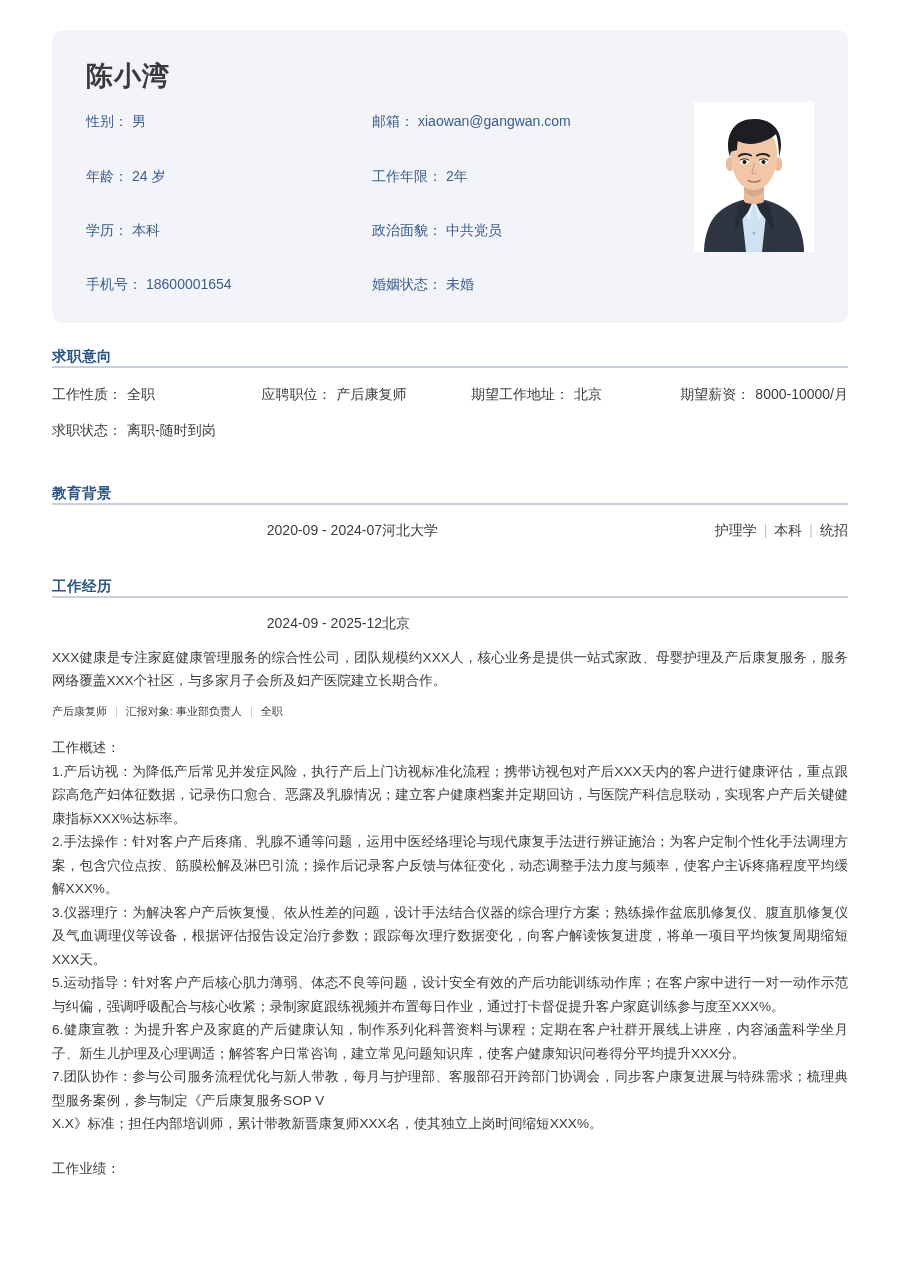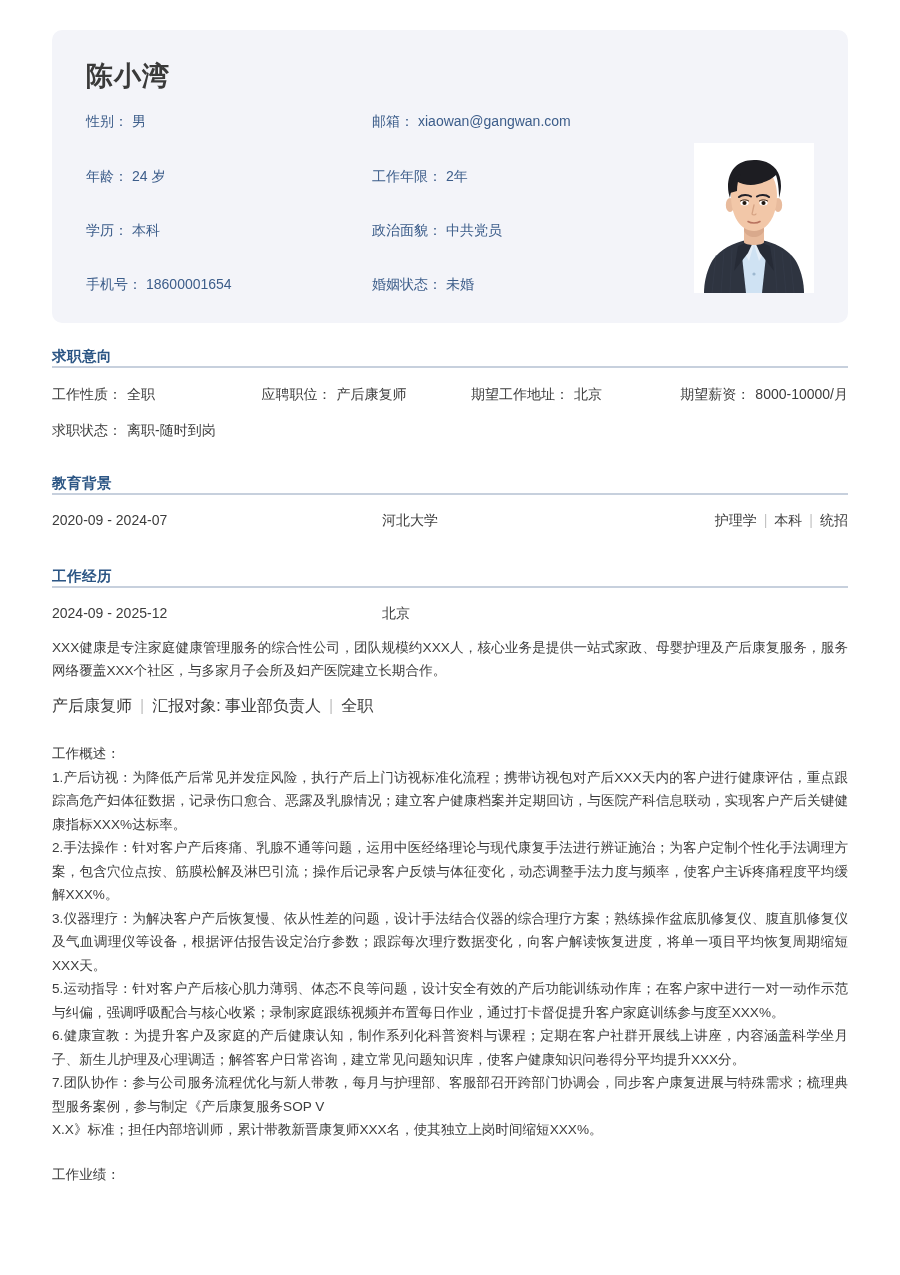--- a/index.html
+++ b/index.html
@@ -25,21 +25,21 @@
   }
 
   
   .header-card {
     margin: 30px 52px 0 52px;
     background: #f3f4f9;
     border-radius: 10px;
     padding: 28px 34px 30px 34px;
     display: flex;
     justify-content: space-between;
-    align-items: flex-end;
+    align-items: center;
     min-height: 215px;
   }
 
   .header-left {
     flex: 1 1 auto;
     padding-top: 2px;
   }
 
   .cand-name {
     font-size: 27px;
@@ -106,54 +106,54 @@
     color: #3c3c3c;
     margin-bottom: 18px;
     line-height: 1.3;
     justify-content: space-between;
   }
   .intent-cell { white-space: nowrap; }
   .intent-cell.c1 { width: 212px; }
   .intent-cell.c2 { width: 212px; }
   .intent-cell.c3 { width: 212px; }
   .intent-cell.c4 { width: auto; }
-  .intent-row.second { margin-bottom: 10px; }
+  .intent-row.second { margin-bottom: 20px; }
   .intent-cell .k { color: #3c3c3c; }
   .intent-cell .v { color: #3c3c3c; margin-left: 5px; }
 
   
   .entry-head {
     display: flex;
     align-items: baseline;
     font-size: 14px;
     color: #3c3c3c;
     margin-bottom: 13px;
   }
-  .entry-date { flex: 0 0 330px; }
+  .entry-date { flex: 0 0 330px; text-align: right; }
   .entry-org  { flex: 1 1 auto; text-align: left; }
   .entry-meta { flex: 0 0 auto; text-align: right; white-space: nowrap; }
   .entry-meta .sep {
     display: inline-block;
     color: #c3c3c3;
     margin: 0 7px;
     font-weight: 300;
   }
 
   .entry-body {
     font-size: 13.6px;
     line-height: 1.73;
     color: #3c3c3c;
     text-align: justify;
     margin-bottom: 10px;
   }
 
   .role-line {
-    font-size: 16px;
-    color: #3c3c3c;
-    margin-bottom: 24px;
+    font-size: 11px;
+    color: #3c3c3c;
+    margin-bottom: 16px;
     line-height: 1.6;
   }
   .role-line .sep {
     display: inline-block;
     color: #c3c3c3;
     margin: 0 8px;
     font-weight: 300;
   }
 
   .block-label {

